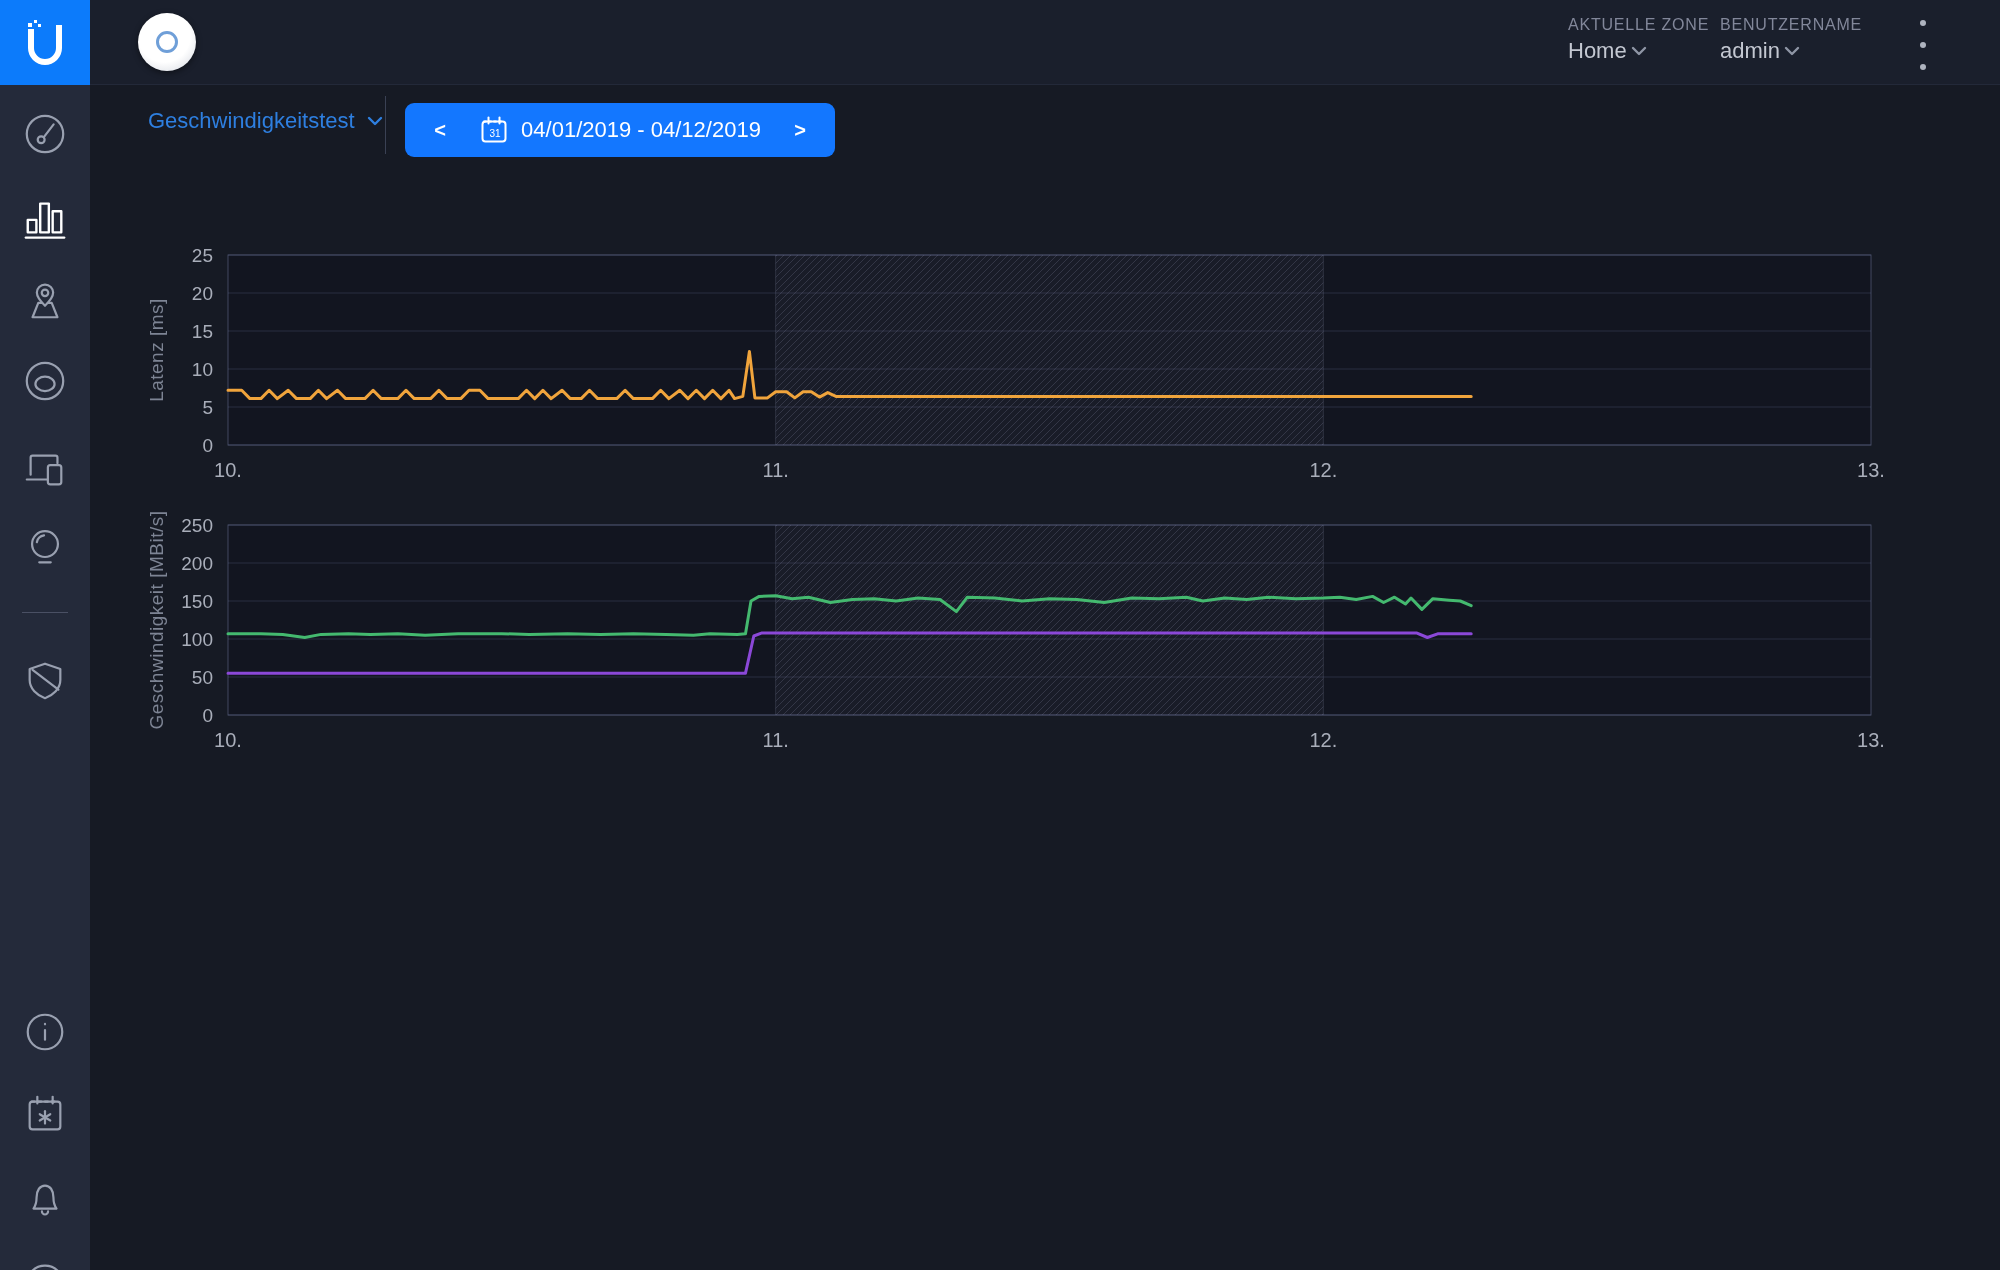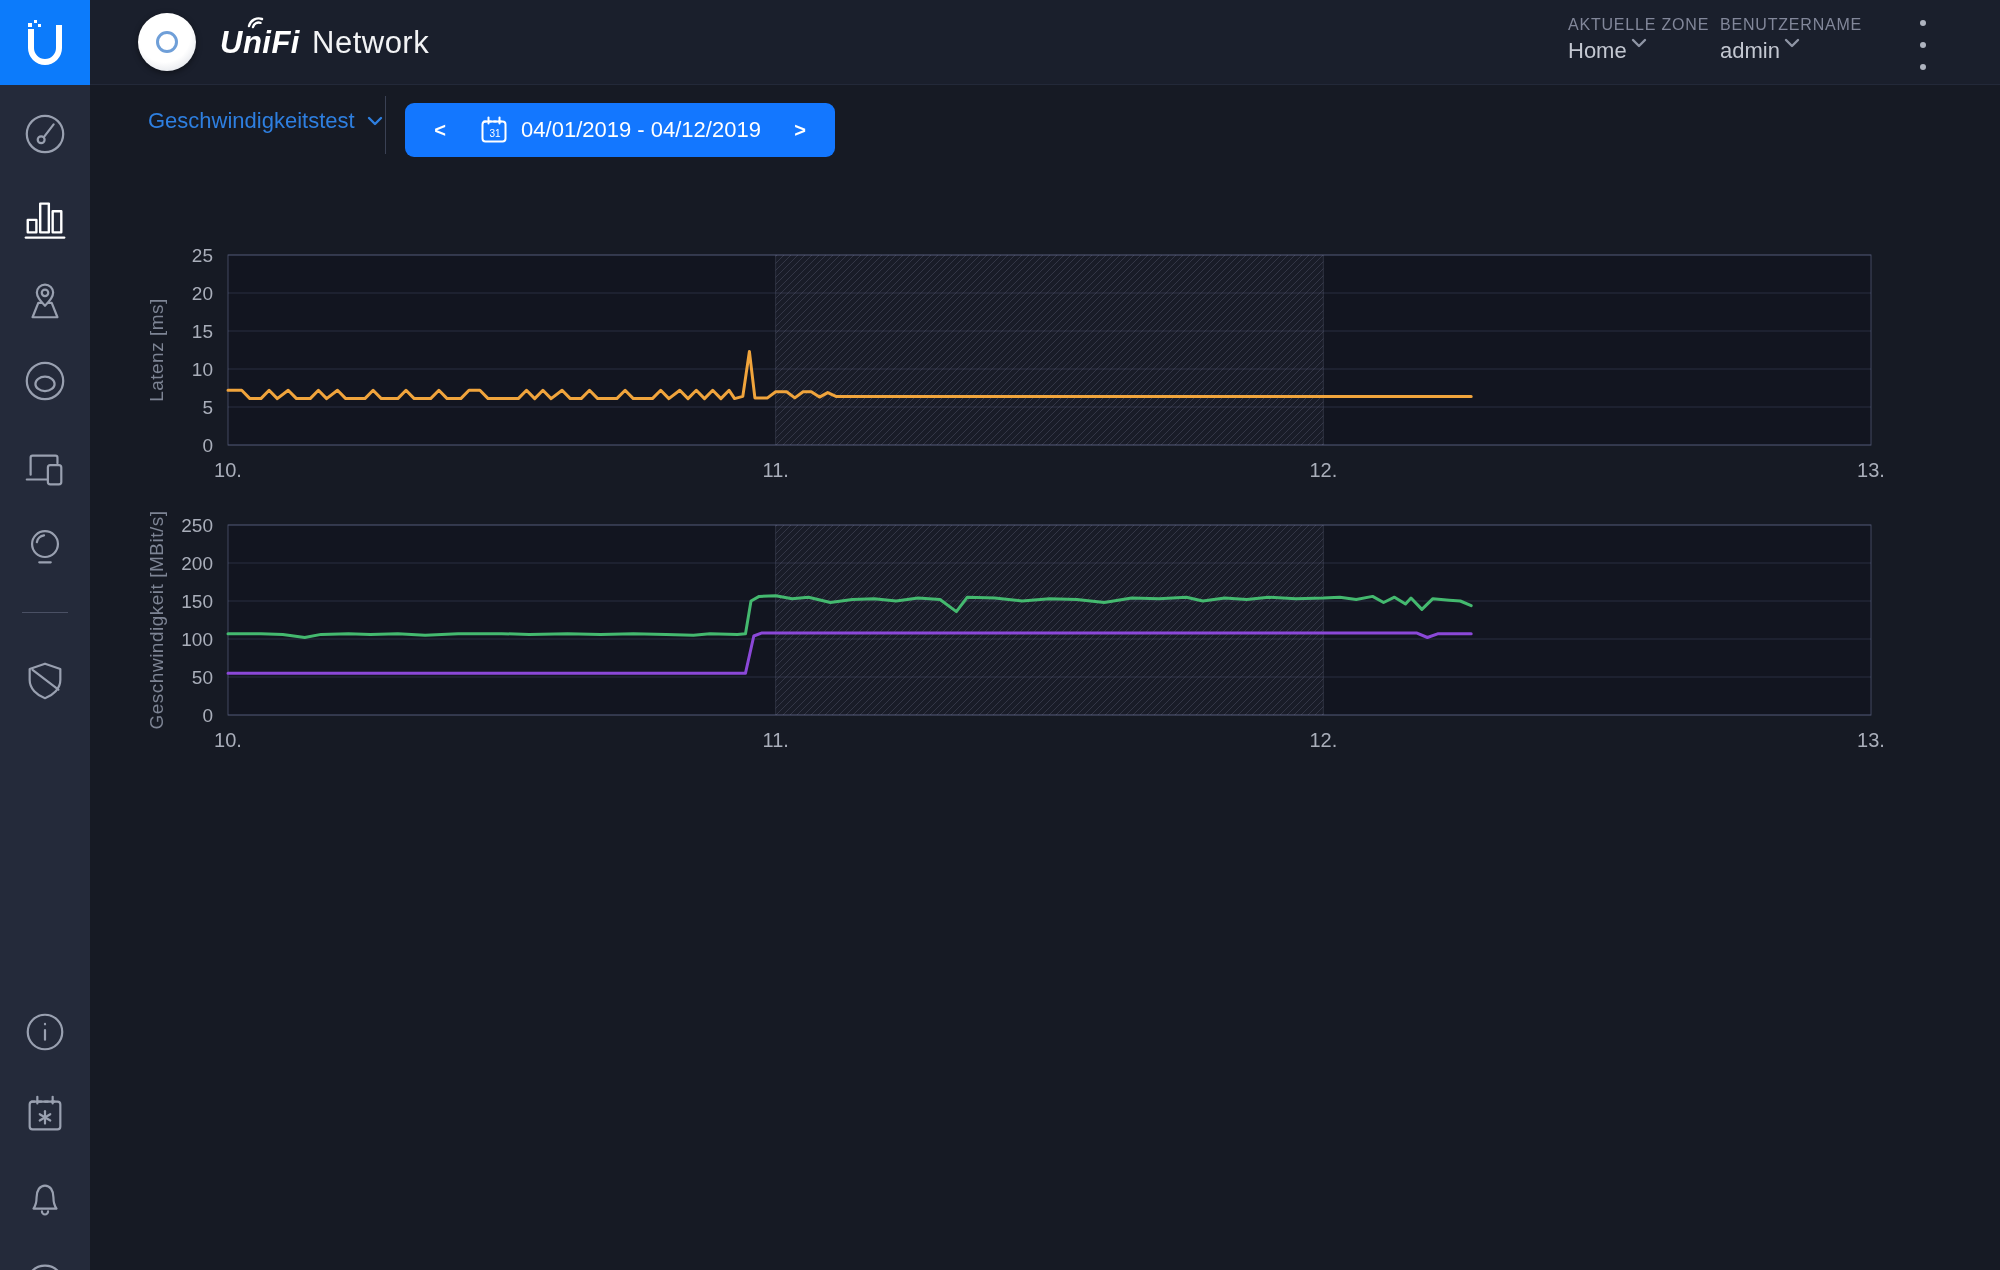--- a/index.html
+++ b/index.html
@@ -29,21 +29,21 @@
   .ap-disc{position:absolute;left:48px;top:13px;width:58px;height:58px;border-radius:50%;
     background:radial-gradient(circle at 45% 40%,#ffffff 55%,#dfe2e8 85%,#c9ccd4 100%);
     display:flex;align-items:center;justify-content:center;box-shadow:0 2px 6px rgba(0,0,0,.45);}
   .ap-ring{width:22px;height:22px;border-radius:50%;border:3px solid #6f9fd8;}
   .brand{position:absolute;left:130px;top:0;height:85px;display:flex;align-items:center;gap:12px;}
   .brand .unifi{font-size:31px;font-weight:bold;font-style:italic;color:#fff;position:relative;letter-spacing:.5px;}
   .brand .unifi svg.arcs{position:absolute;left:25px;top:-12px;width:24px;height:16px;stroke:#fff;fill:none;stroke-width:2.4;stroke-linecap:round;}
   .brand .network{font-size:31px;font-weight:300;color:#f2f3f5;letter-spacing:.5px;}
   .hdr-group{position:absolute;top:16px;}
   .hdr-label{font-size:16px;letter-spacing:.8px;color:var(--label-gray);}
-  .hdr-value{margin-top:4px;font-size:22px;color:#c3c7d1;display:flex;align-items:flex-start;gap:4px;cursor:pointer;}
+  .hdr-value{margin-top:4px;font-size:22px;color:#c3c7d1;display:flex;align-items:center;gap:4px;cursor:pointer;}
   .chev{width:16px;height:10px;stroke:#8f95a5;fill:none;stroke-width:2.4;stroke-linecap:round;stroke-linejoin:round;}
   .kebab{position:absolute;left:1818px;top:20px;width:30px;height:50px;display:flex;flex-direction:column;align-items:center;justify-content:space-between;cursor:pointer;}
   .kebab i{width:6px;height:6px;border-radius:50%;background:#aeb3bf;}
   
   .subheader{position:absolute;left:90px;top:86px;right:0;height:80px;padding-left:12px;}
   .section-dd{position:absolute;left:58px;top:22px;display:flex;align-items:center;gap:12px;cursor:pointer;
     color:var(--link-blue);font-size:22px;}
   .section-dd .chev{stroke:var(--link-blue);}
   .v-div{position:absolute;left:295px;top:10px;width:1px;height:58px;background:var(--divider);}
   .date-btn{position:absolute;left:315px;top:17px;width:430px;height:54px;background:var(--accent);
@@ -151,30 +151,20 @@
   <div class="side-item" style="top:1257px">
     <svg viewBox="0 0 48 48">
       <circle cx="24" cy="28" r="19"></circle>
     </svg>
   </div>
 </nav>
 
 <header class="header">
   <div class="ap-disc">
     <div class="ap-ring"></div>
-  </div>
-  <div class="brand">
-    <span class="unifi">
-      <span>UniFi</span>
-      <svg class="arcs" viewBox="0 0 24 16">
-        <path d="M4 13 A10 10 0 0 1 17 6"></path>
-          <path d="M8 14 A6 6 0 0 1 15.5 9.8"></path>
-      </svg>
-    </span>
-    <span class="network">Network</span>
   </div>
 
   <div class="hdr-group" style="left:1478px">
     <div class="hdr-label">AKTUELLE ZONE</div>
     <div class="hdr-value">
       <span>Home</span>
       <svg class="chev" viewBox="0 0 16 10">
           <path d="M2 2 L8 8 L14 2"></path>
         </svg>
     </div>

